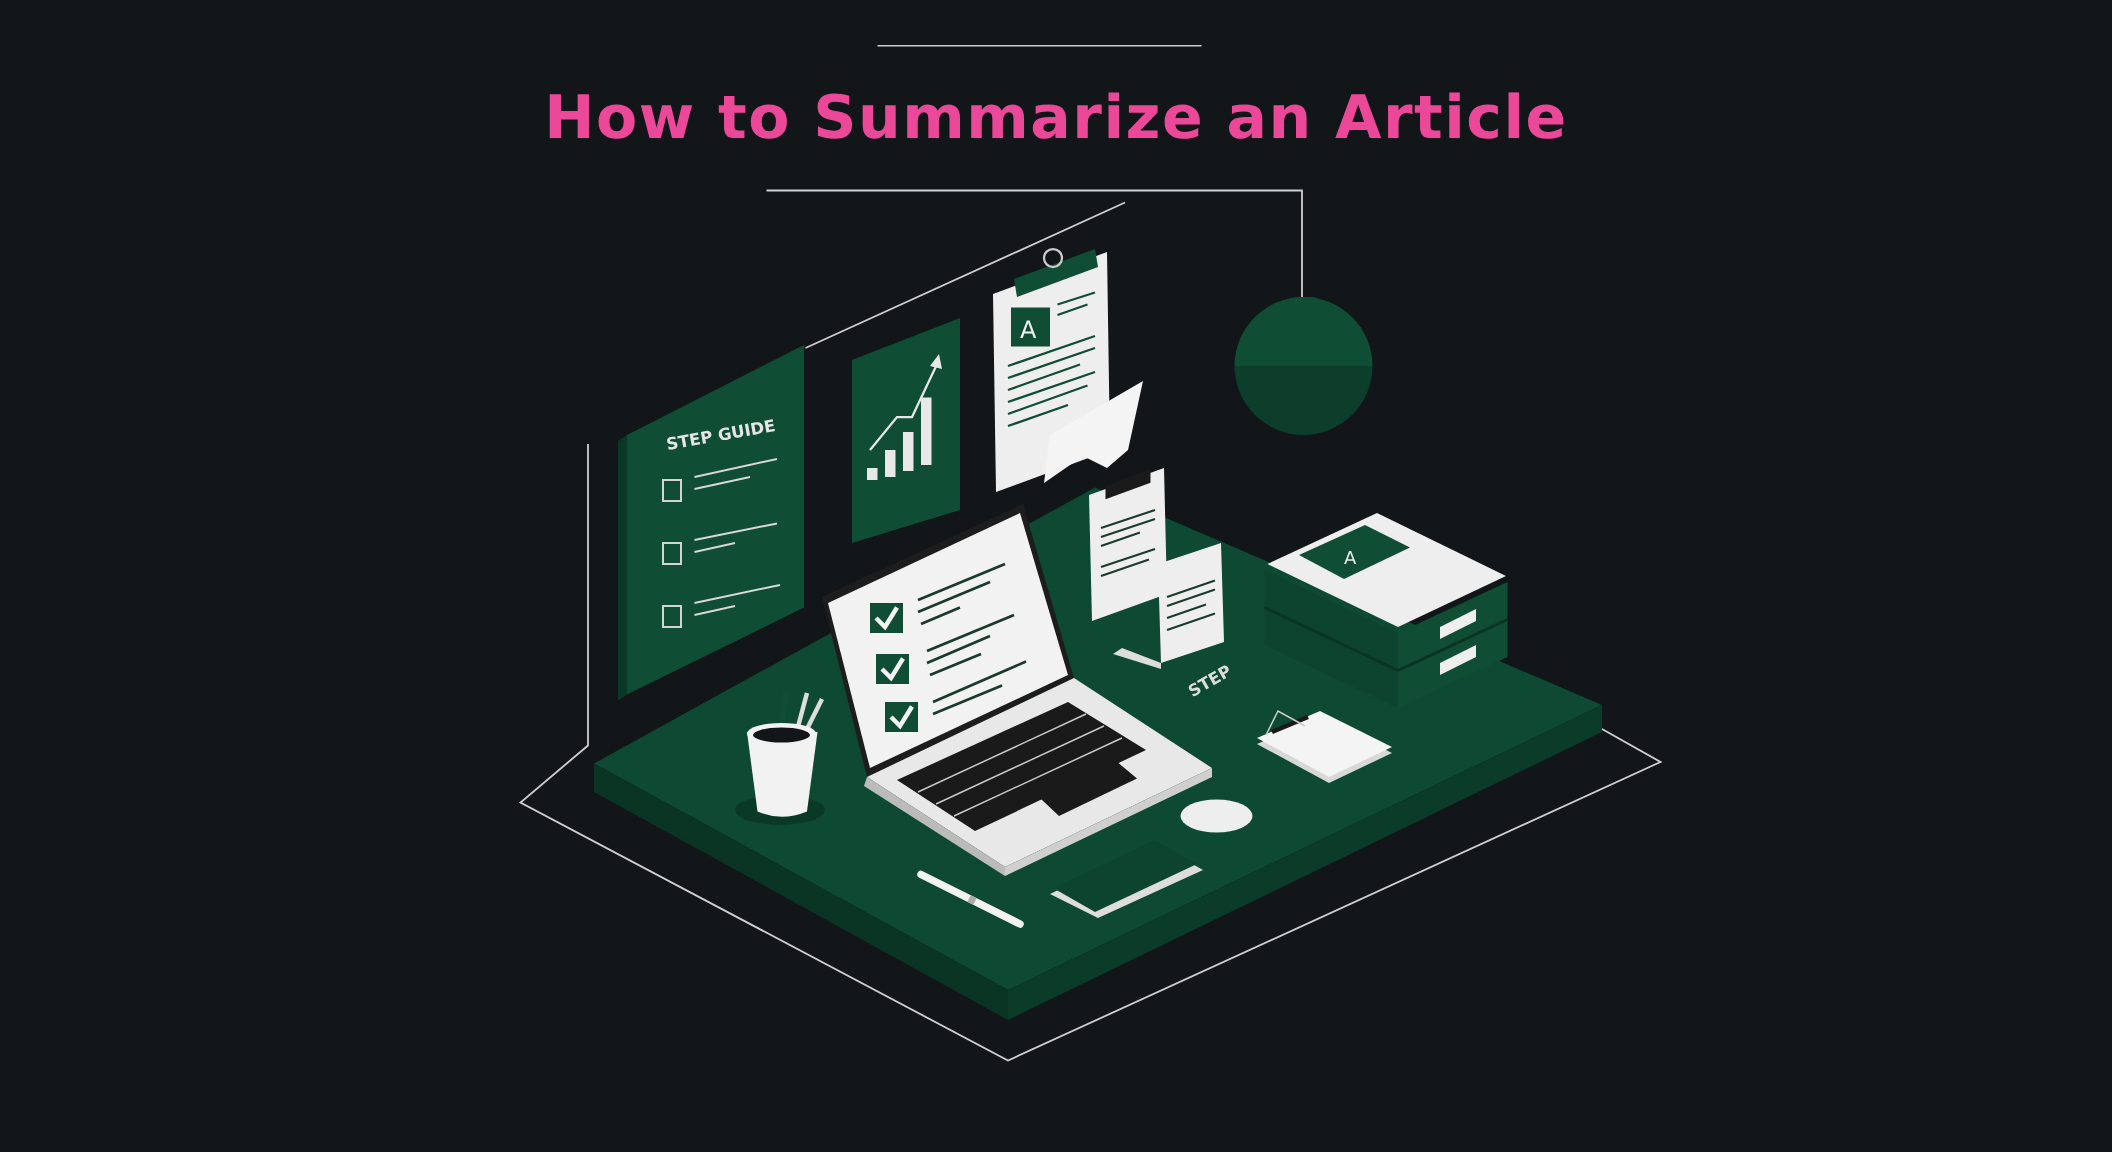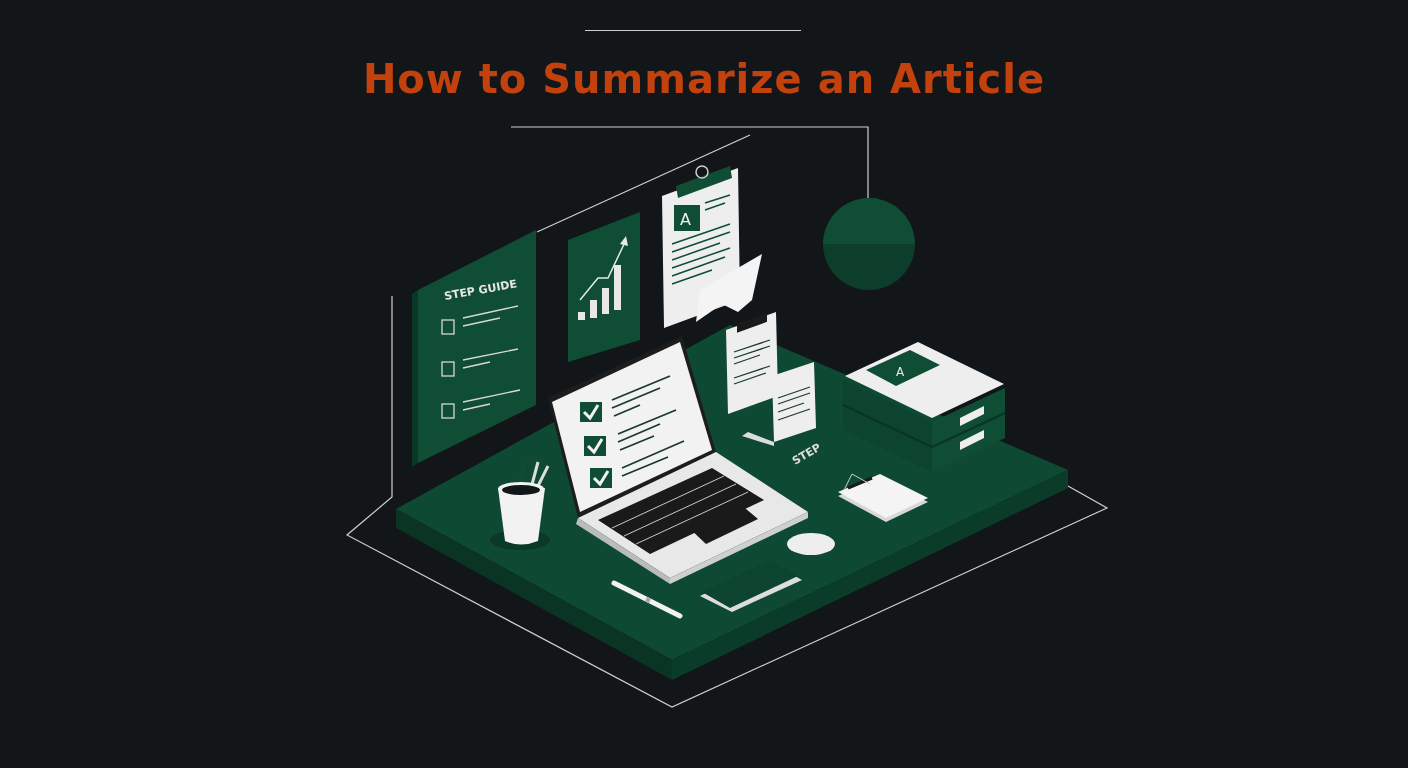--- a/index.html
+++ b/index.html
@@ -4,21 +4,21 @@
 <style>
   html, body { margin: 0; padding: 0; }
   body {
     width: 1408px; height: 768px; overflow: hidden;
     background: #121619;
     font-family: "DejaVu Sans", sans-serif;
     position: relative;
   }
   .title {
     position: absolute; left: 0; width: 1408px; top: 56px;
-    text-align: center; color: #c2410c;
+    text-align: center; color: #ec4899;
     font-family: "DejaVu Sans", sans-serif;
     font-weight: bold; font-size: 40px; letter-spacing: 1px;
   }
   .top-rule {
     position: absolute; left: 585px; top: 30px; width: 216px; height: 1px;
     background: #cfcfcf;
   }
   svg.scene { position: absolute; left: 0; top: 0; }
   .svg-text { font-family: "DejaVu Sans", sans-serif; }
 </style>

